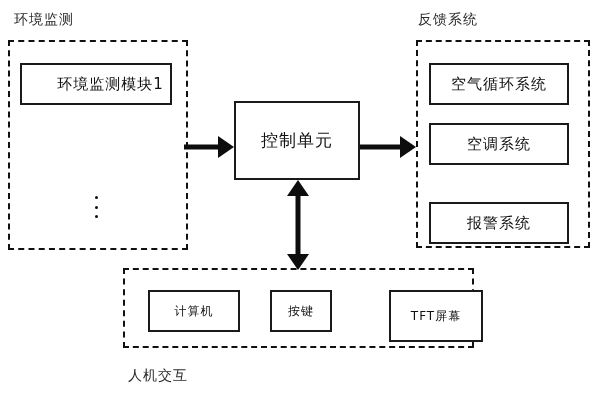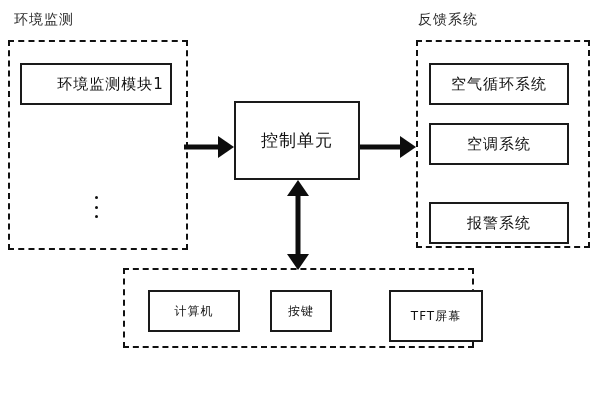--- a/index.html
+++ b/index.html
@@ -117,20 +117,21 @@
   <div class="node node-sm" style="left:429px; top:202px; width:140px; height:42px;">报警系统</div>
 
   <div class="group-box" style="left:123px; top:268px; width:351px; height:80px;"></div>
 
   <div class="node node-md" style="left:148px; top:290px; width:92px; height:42px;">计算机</div>
 
   <div class="node node-md" style="left:270px; top:290px; width:62px; height:42px;">按键</div>
 
   <div class="node node-md" style="left:370px; top:290px; width:94px; height:52px;margin-left:19px;">TFT屏幕</div>
 
+  <div class="group-caption" style="left:128px; top:368px;">人机交互</div>
 
   <svg class="arrow-svg" style="left:184px; top:132px;" width="52" height="30" viewBox="0 0 52 30">
     <line class="arrow-shaft" x1="0" y1="15" x2="36" y2="15"></line>
     <polygon class="arrow-head" points="34,4 50,15 34,26"></polygon>
   </svg>
 
   <svg class="arrow-svg" style="left:360px; top:132px;" width="58" height="30" viewBox="0 0 58 30">
     <line class="arrow-shaft" x1="0" y1="15" x2="42" y2="15"></line>
     <polygon class="arrow-head" points="40,4 56,15 40,26"></polygon>
   </svg>

